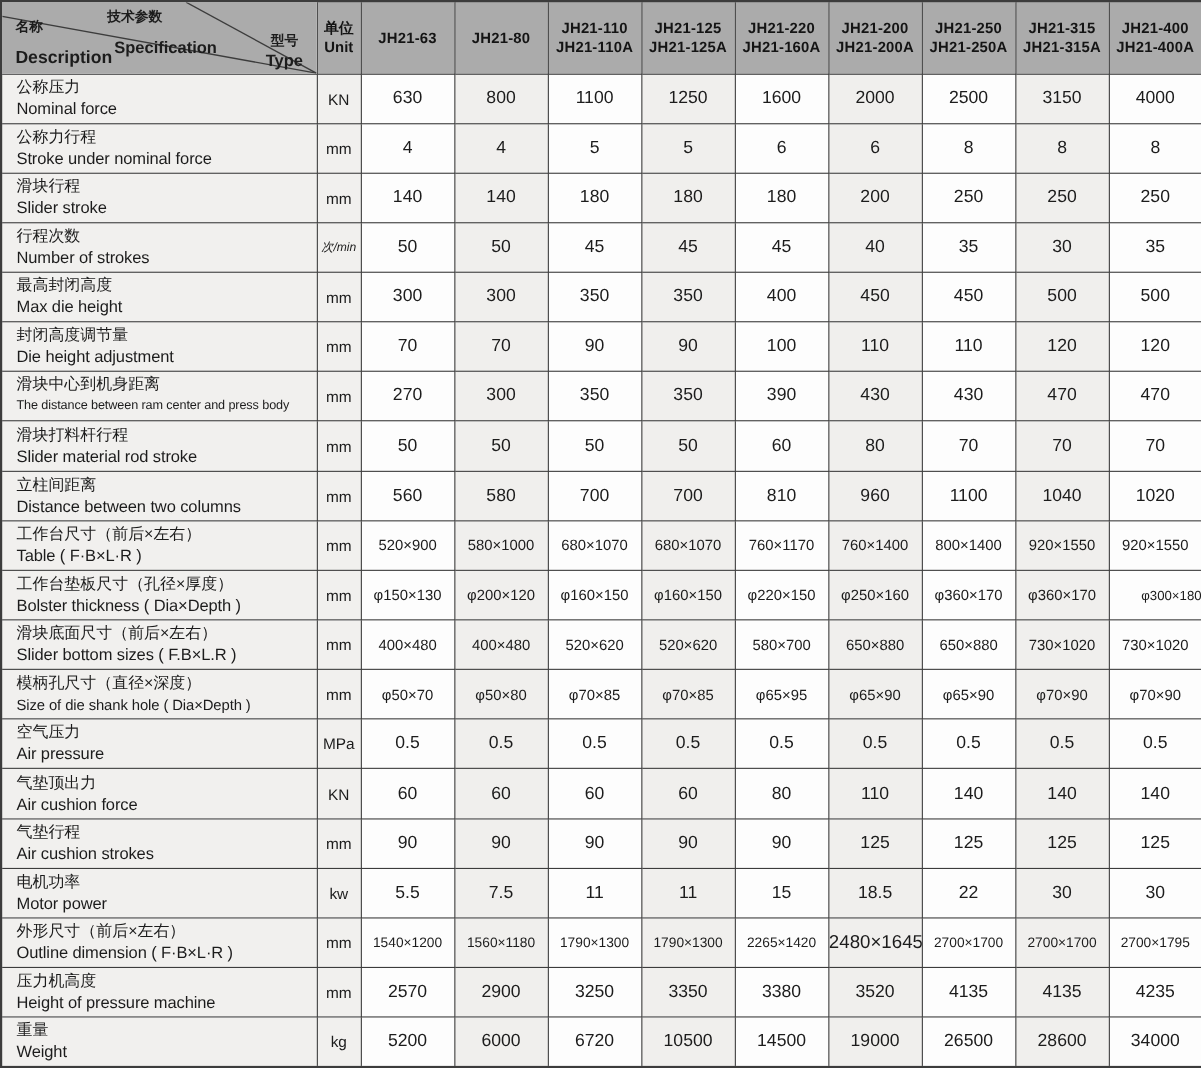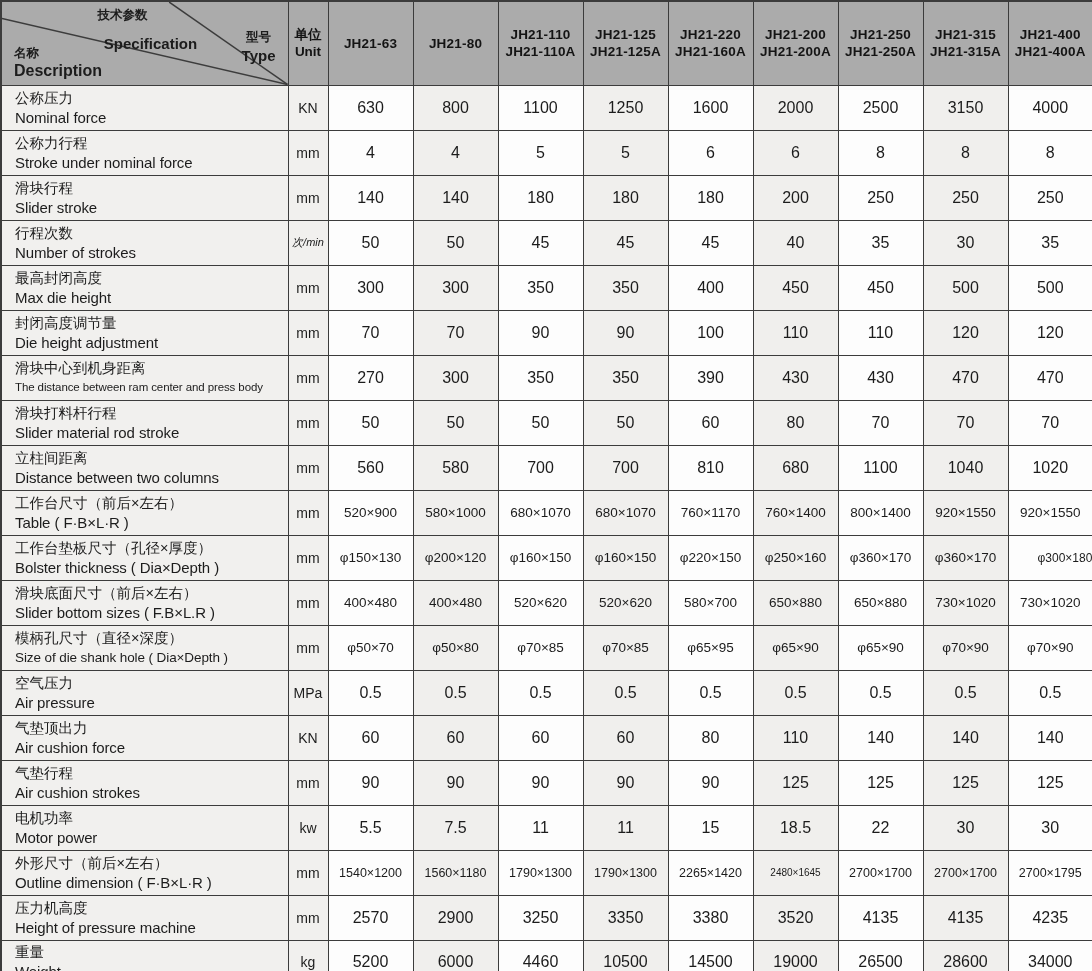--- a/index.html
+++ b/index.html
@@ -1,34 +1,34 @@
 <!DOCTYPE html>
 <html><head>
 <meta charset="utf-8">
 <style>
   html,body{margin:0;padding:0;background:#fff;}
   body{width:1092px;height:971px;overflow:hidden;font-family:"Liberation Sans",sans-serif;color:#1c1c1c;}
   table{border-collapse:collapse;table-layout:fixed;width:1092px;height:971px;border:2px solid #3c3c3c;}
   th,td{border:1px solid #3c3c3c;padding:0;overflow:hidden;}
-  thead tr{height:84px;}
+  thead tr{height:66px;}
   tbody tr{height:45px;}
   .hdr{background:#ababab;font-weight:bold;text-align:center;vertical-align:middle;color:#141414;}
   .model{font-size:13.5px;line-height:17px;letter-spacing:0.2px;}
   .unit-h{font-size:13.5px;line-height:17px;}
   .corner{background:#ababab;position:relative;}
   .corner svg{position:absolute;left:0;top:0;width:100%;height:100%;}
   .c-spec{position:absolute;top:5px;left:55px;width:165px;text-align:center;font-weight:bold;}
   .c-spec .cnl{font-size:12.5px;padding-right:34px;}
   .c-spec .enl{font-size:15px;padding-left:22px;margin-top:11px;}
   .c-type{position:absolute;top:5px;right:12px;text-align:center;font-weight:bold;}
   .c-type .cnl{font-size:12.5px;margin-top:22px;}
   .c-type .enl{font-size:15px;margin-top:1px;}
   .c-desc{position:absolute;bottom:5px;left:12px;text-align:left;font-weight:bold;}
   .c-desc .cnl{font-size:12.5px;}
-  .c-desc .enl{font-size:16px;}
+  .c-desc .enl{font-size:16px;margin-top:11px;}
   .label-cell{background:#f1f0ee;text-align:left;vertical-align:middle;padding:2px 6px 2px 13px;}
   .label-cell .cn{font-size:14.5px;line-height:19px;}
   .label-cell .en{font-size:15px;line-height:19px;letter-spacing:-0.1px;}
   .unit-cell{background:#f1f0ee;text-align:center;vertical-align:middle;font-size:14px;}
   .val{text-align:center;vertical-align:middle;font-size:16px;background:#fdfdfd;}
   .val.shade{background:#f0efed;}
 </style>
 </head>
 <body>
 
@@ -239,21 +239,21 @@
         <td class="label-cell">
           <div class="cn">立柱间距离</div>
           <div class="en">Distance between two columns</div>
         </td>
         <td class="unit-cell">mm</td>
         <td class="val">560</td>
         <td class="val shade">580</td>
         <td class="val">700</td>
         <td class="val shade">700</td>
         <td class="val">810</td>
-        <td class="val shade">680</td>
+        <td class="val shade">960</td>
         <td class="val">1100</td>
         <td class="val shade">1040</td>
         <td class="val">1020</td>
       </tr>
       <tr>
         <td class="label-cell">
           <div class="cn">工作台尺寸（前后×左右）</div>
           <div class="en">Table ( F·B×L·R )</div>
         </td>
         <td class="unit-cell">mm</td>
@@ -383,21 +383,21 @@
         <td class="label-cell">
           <div class="cn">外形尺寸（前后×左右）</div>
           <div class="en">Outline dimension ( F·B×L·R )</div>
         </td>
         <td class="unit-cell">mm</td>
         <td class="val" style="font-size: 12.5px;">1540×1200</td>
         <td class="val shade" style="font-size: 12.5px;">1560×1180</td>
         <td class="val" style="font-size: 12.5px;">1790×1300</td>
         <td class="val shade" style="font-size: 12.5px;">1790×1300</td>
         <td class="val" style="font-size: 12.5px;">2265×1420</td>
-        <td class="val shade" style="font-size: 10px; margin-top: 44px;">2480×1645</td>
+        <td class="val shade" style="font-size: 17px; margin-top: 44px;">2480×1645</td>
         <td class="val" style="font-size: 12.5px;">2700×1700</td>
         <td class="val shade" style="font-size: 12.5px;">2700×1700</td>
         <td class="val" style="font-size: 12.5px;">2700×1795</td>
       </tr>
       <tr>
         <td class="label-cell">
           <div class="cn">压力机高度</div>
           <div class="en">Height of pressure machine</div>
         </td>
         <td class="unit-cell">mm</td>
@@ -412,21 +412,21 @@
         <td class="val">4235</td>
       </tr>
       <tr>
         <td class="label-cell">
           <div class="cn">重量</div>
           <div class="en">Weight</div>
         </td>
         <td class="unit-cell">kg</td>
         <td class="val">5200</td>
         <td class="val shade">6000</td>
-        <td class="val">4460</td>
+        <td class="val">6720</td>
         <td class="val shade">10500</td>
         <td class="val">14500</td>
         <td class="val shade">19000</td>
         <td class="val">26500</td>
         <td class="val shade">28600</td>
         <td class="val">34000</td>
       </tr>
     </tbody>
 </table>
 

